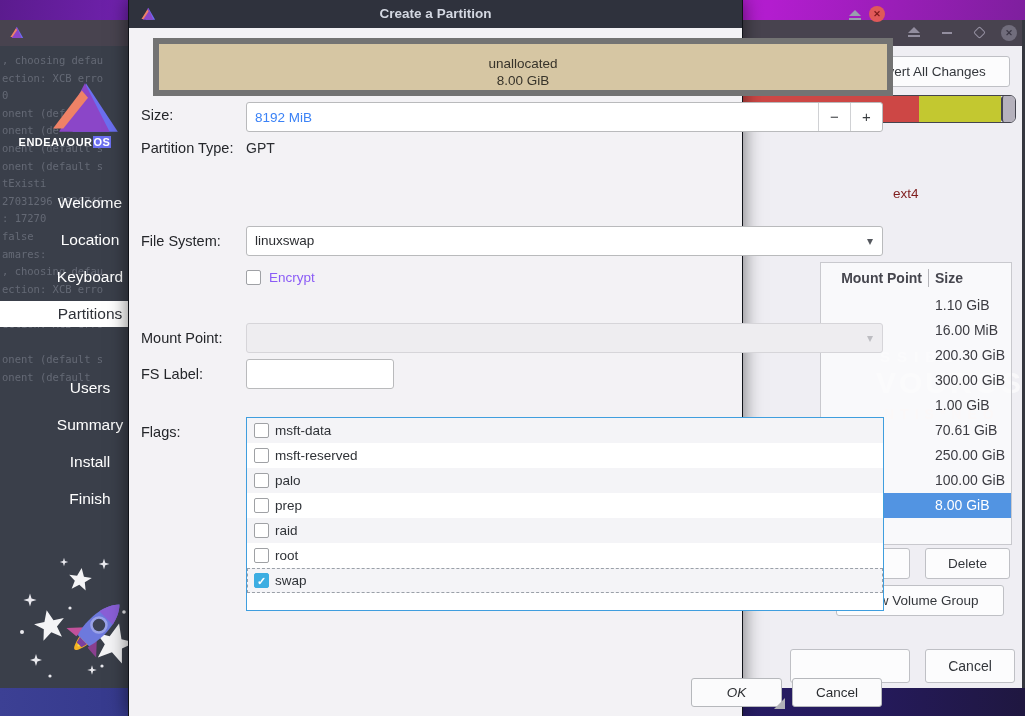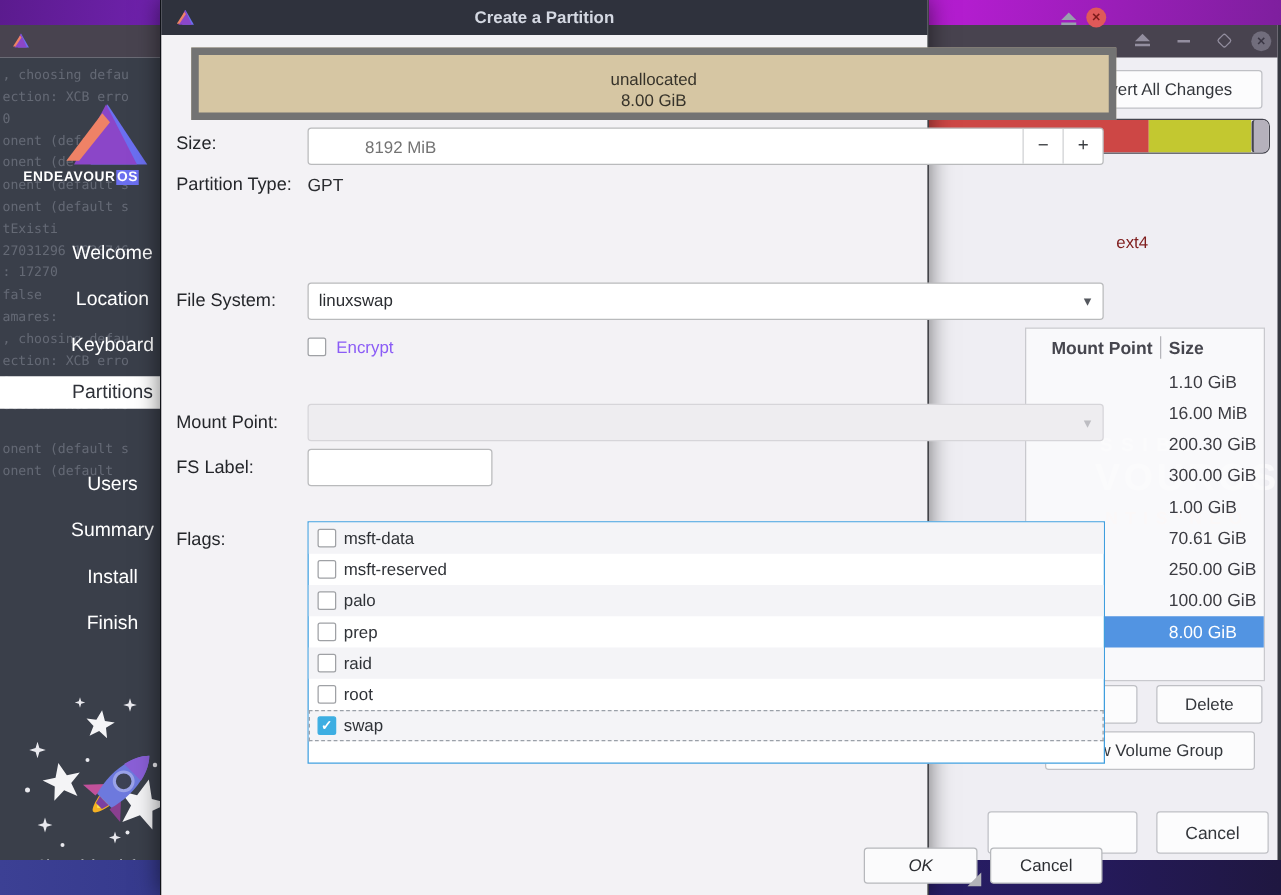--- a/index.html
+++ b/index.html
@@ -87,21 +87,21 @@
 
   .unalloc-bar { position:absolute; left:12px; top:38px; width:740px; height:58px;
     background:#d6c6a3; border:6px solid #737373; text-align:center; color:#37332a;
     font-size:13.5px; padding-top:11px; line-height:17px;margin-left:12px; }
 
   .dlg-label { position:absolute; left:12px; font-size:14.5px; color:#24262a; }
   .dlg-value { position:absolute; left:117px; font-size:14px; color:#2b2d31; }
 
   .spinbox { position:absolute; left:117px; top:102px; width:637px; height:30px; background:#fff;
     border:1px solid #b9babc; border-radius:3px; display:flex; align-items:center; }
-  .spin-text { flex:1; padding-left:8px; font-size:13.5px; color:#737373;margin-left:37px; }
+  .spin-text { flex:1; padding-left:8px; font-size:13.5px; color:#3b82f6; }
   .spin-btn { width:32px; height:100%; border-left:1px solid #d0d1d4; text-align:center;
     line-height:28px; font-size:15px; color:#3a3d41; }
 
   .combo { position:absolute; left:117px; width:637px; height:30px; background:#fff;
     border:1px solid #b9babc; border-radius:3px; }
   .combo .ctext { position:absolute; left:8px; top:0; line-height:28px; font-size:13.5px; color:#2b2d31; }
   .combo .arrow { position:absolute; right:9px; top:0; line-height:28px; font-size:12px; color:#55585e; }
   .combo.disabled { background:#eeedf0; border-color:#d6d5d9; }
   .combo.disabled .arrow { color:#bdbdc2; }
 

